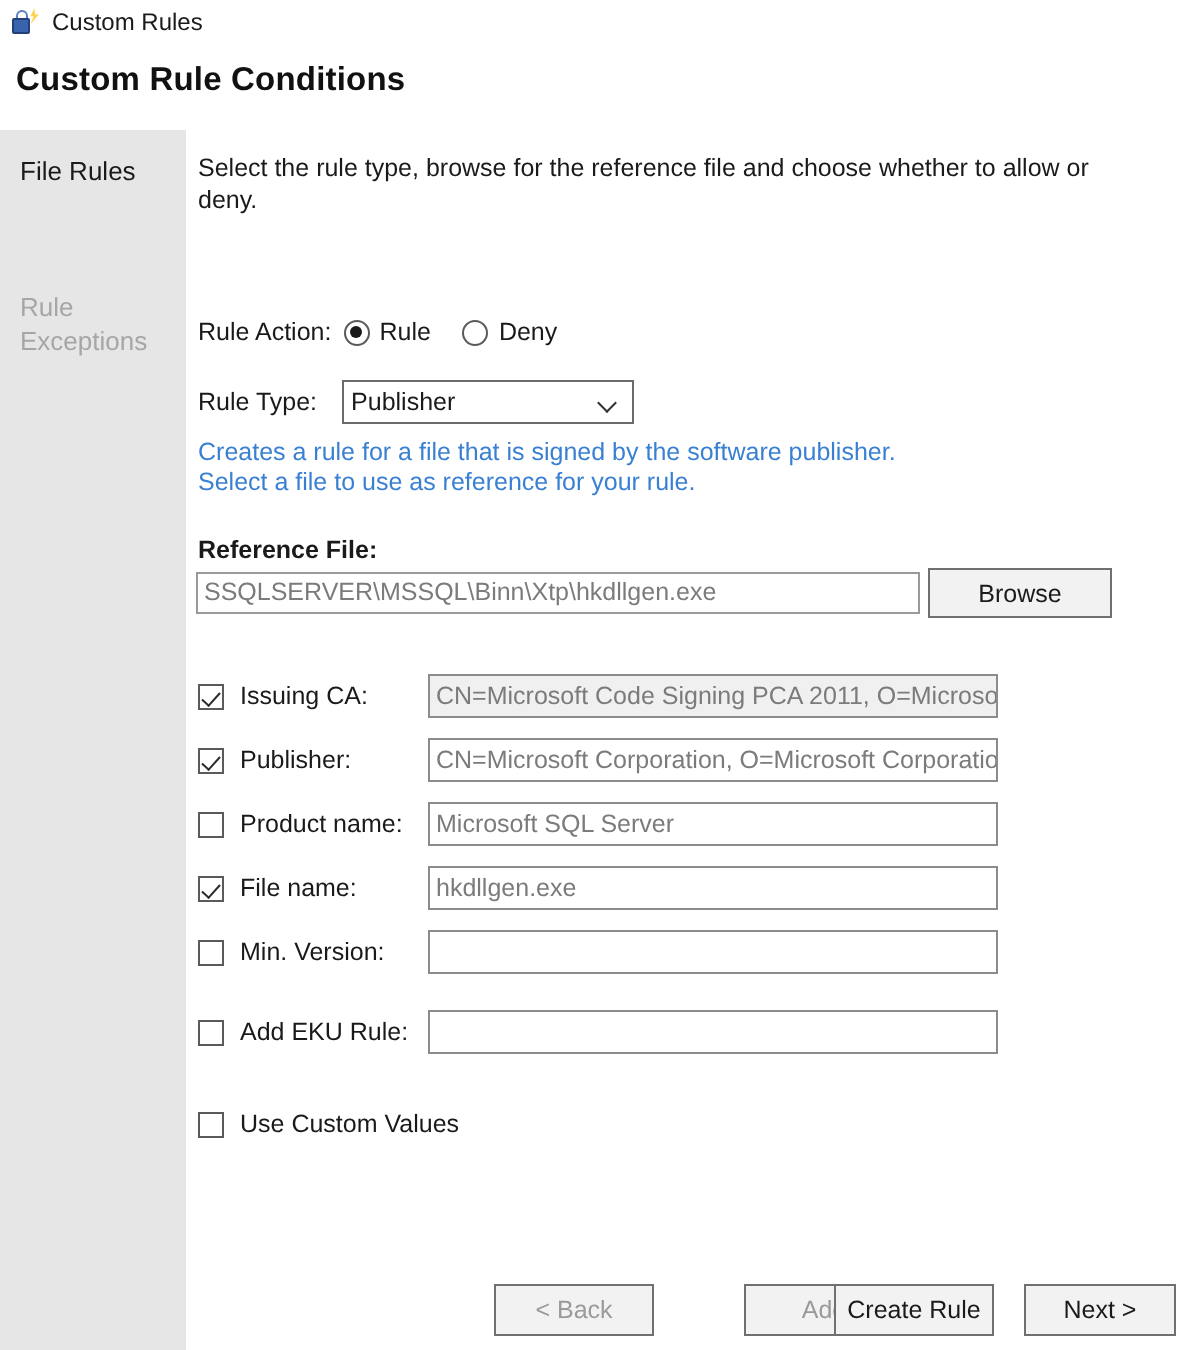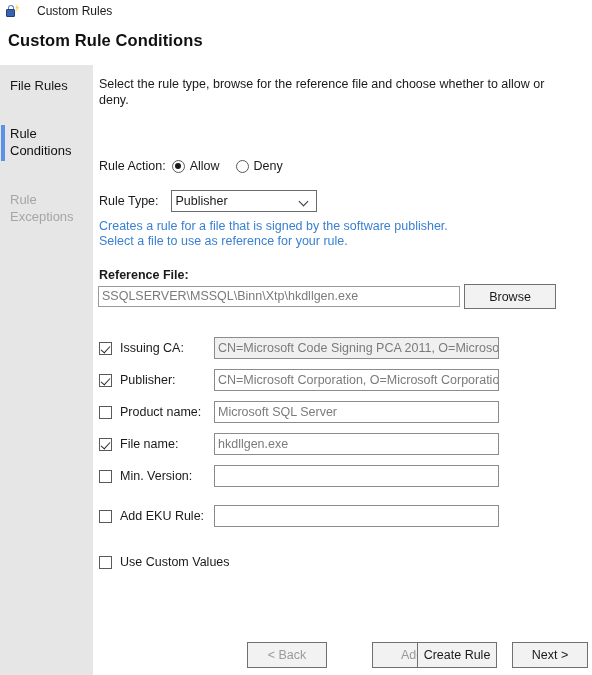--- a/index.html
+++ b/index.html
@@ -21,21 +21,20 @@
   .titlebar {
     position: absolute;
     top: 0; left: 0;
     width: 592px;
     height: 22px;
     background: #ffffff;
     display: flex;
     align-items: center;
     padding-left: 4px;
     box-sizing: border-box;
-    gap: 11px;
   }
   .app-icon {
     width: 16px; height: 16px;
     position: relative;
     flex: 0 0 auto;
     margin-right: 6px;
   }
   .app-icon .lock-body {
     position: absolute;
     left: 2px; top: 6px;
@@ -401,38 +400,35 @@
   <div class="titlebar-text">Custom Rules</div>
 </div>
 
 <div class="page-title">Custom Rule Conditions</div>
 
 <div class="sidebar">
   <div class="nav-item first">
     <span>File Rules</span>
   </div>
   <div class="nav-spacer-a"></div>
-  <div class="nav-item active">
-    <span>Rule Conditions</span>
-  </div>
   <div class="nav-spacer-b"></div>
   <div class="nav-item disabled">
     <span>Rule Exceptions</span>
   </div>
 </div>
 
 <div class="content">
 
   <div class="intro">Select the rule type, browse for the reference file and choose whether to allow or deny.</div>
 
 
   <div class="row-action">
     <span class="row-label">Rule Action:</span>
     <span class="rb checked"></span>
-    <span class="rb-label">Allow</span>
+    <span class="rb-label">Rule</span>
     <span class="rb"></span>
     <span class="rb-label">Deny</span>
   </div>
 
   <div class="row-type">
     <span class="row-label">Rule Type:</span>
     <span class="select-box">
       <span>Publisher</span>
       <span class="chev"></span>
     </span>

